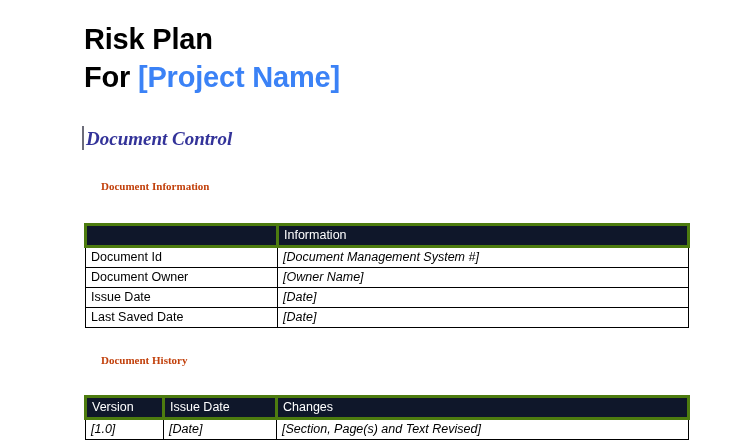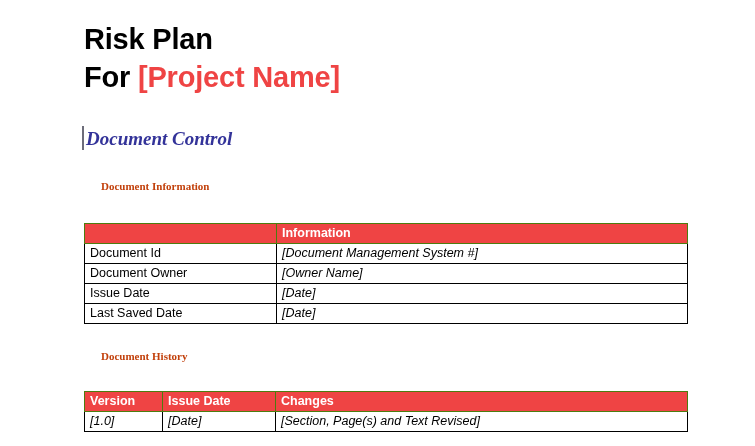--- a/index.html
+++ b/index.html
@@ -43,21 +43,21 @@
   .doc-title-line2 {
     font-family: "Liberation Sans", sans-serif;
     font-size: 29px;
     font-weight: bold;
     line-height: 38px;
     color: #000000;
     margin: 0;
     letter-spacing: -0.2px;
   }
   .placeholder-title {
-    color: #ef4444;
+    color: #3b82f6;
     font-weight: bold;
   }
 
   
   .h1-wrap {
     position: relative;
     margin-top: 32px;
     font-style: italic;
   }
   .change-bar {
@@ -104,24 +104,24 @@
     font-size: 12.5px;
     line-height: 16px;
     color: #000000;
     text-align: left;
     vertical-align: top;
     height: 16px;
     overflow: hidden;
     white-space: nowrap;
   }
   table.doc-table th {
-    background: #ef4444;
+    background: #0f172a;
     color: #ffffff;
-    font-weight: bold;
-    border: 1px solid #4d7c0f;
+    font-weight: normal;
+    border: 3px solid #4d7c0f;
   }
   .placeholder {
     color: #808080;
     font-style: italic;
   }
 
   #document-information-table { margin-top: 28px; }
   #document-information-table col.c1 { width: 192px; }
   #document-information-table col.c2 { width: 411px; }
 

